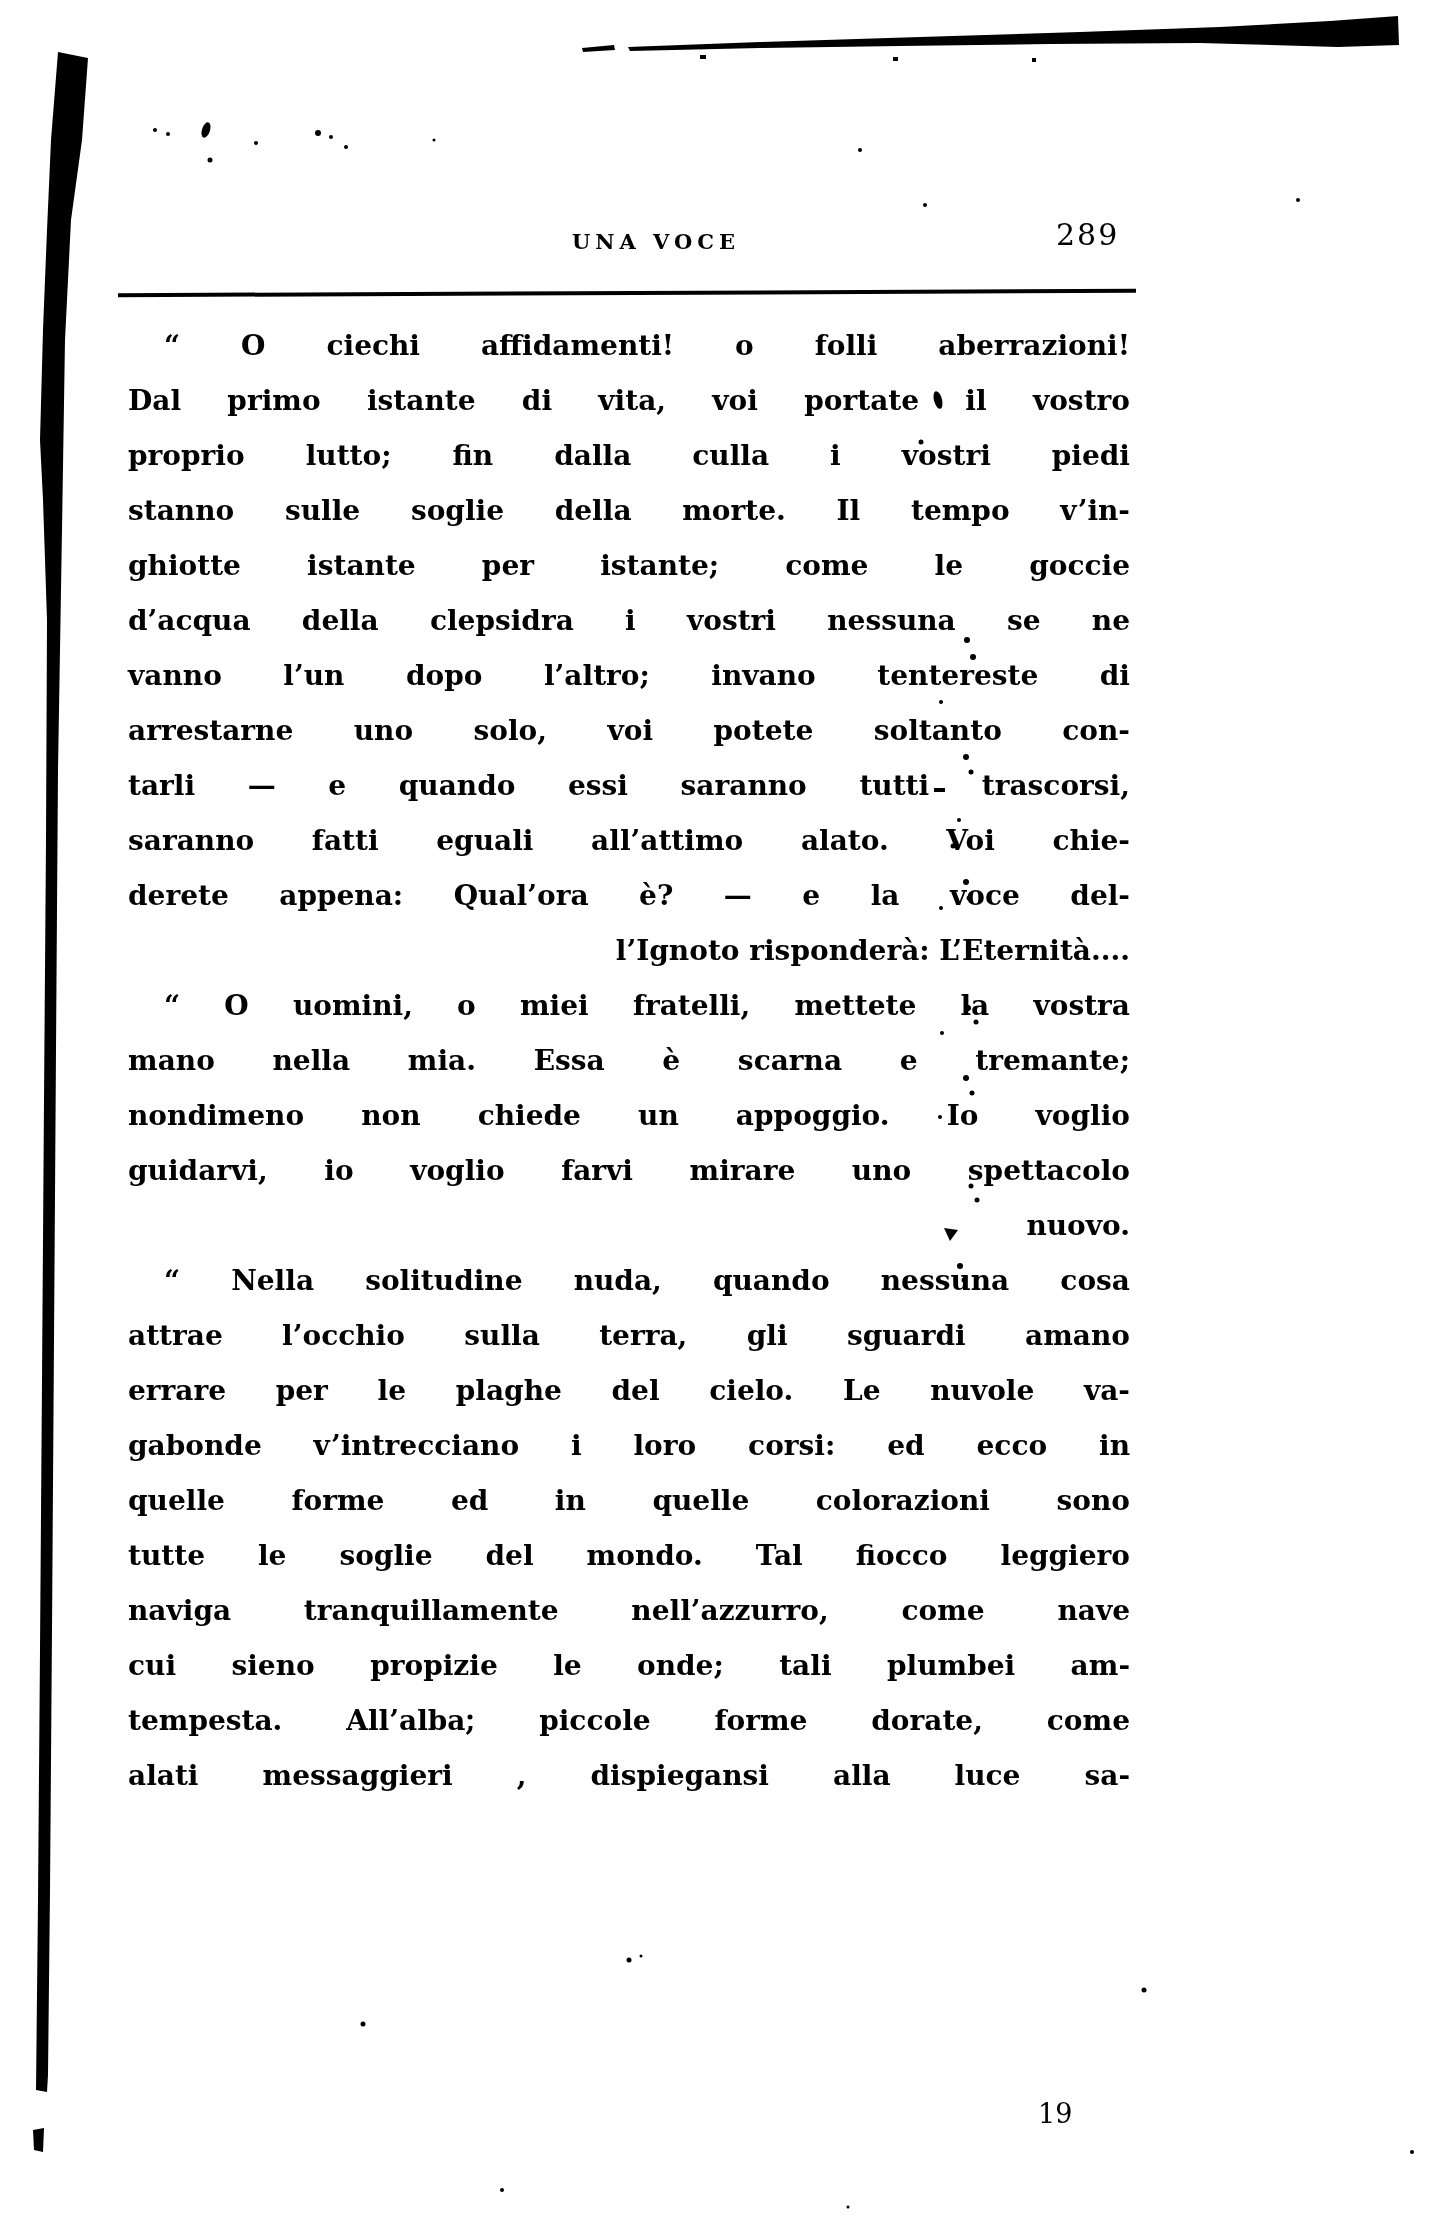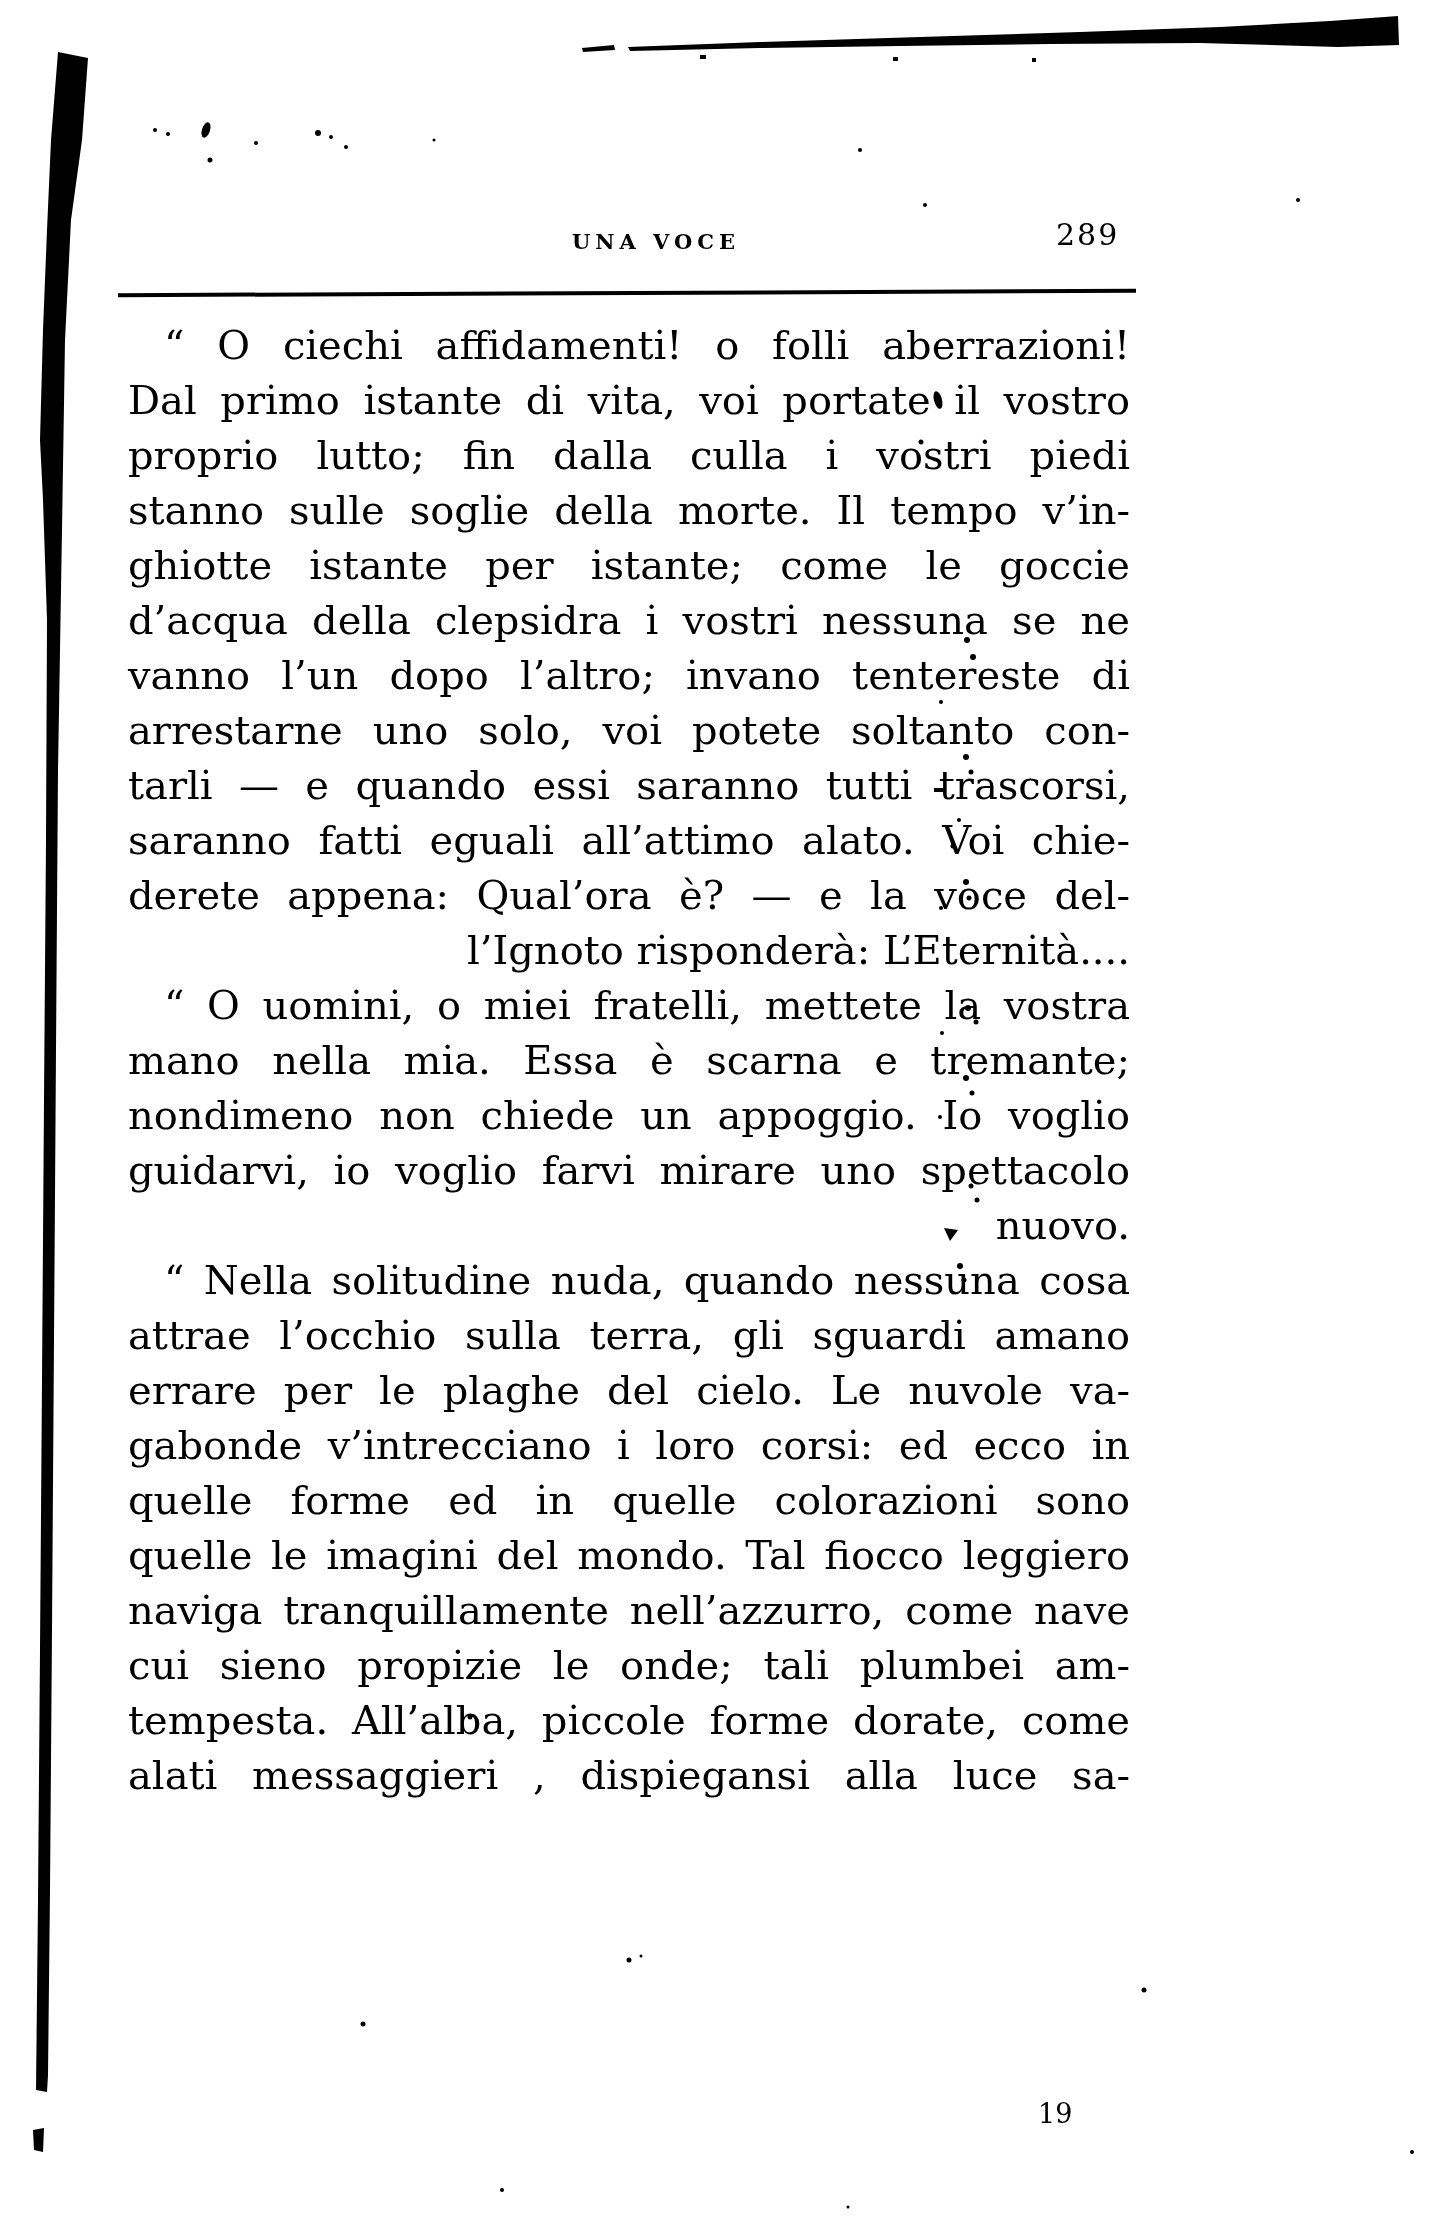--- a/index.html
+++ b/index.html
@@ -17,21 +17,21 @@
   .page-number{
     position:absolute;left:1056px;top:217px;
     font-size:30px;letter-spacing:2px;white-space:nowrap;
   }
   .rule{
     position:absolute;left:118px;top:291px;width:1018px;height:4px;
     background:#000;transform:rotate(-0.25deg);
   }
   .body-text{
     position:absolute;left:128px;top:318px;width:1002px;
-    font-size:40px;line-height:55px;
+    font-size:28px;line-height:55px;font-weight:bold;
   }
   .line{min-height:55px;text-align:right;}
   .line.justify{text-align:justify;text-align-last:justify;}
   .line.indent{text-indent:36px;}
   .footer-title{
     position:absolute;left:283px;top:2096px;
     font-size:33px;font-style:italic;font-weight:bold;white-space:nowrap;
   }
   .signature-number{
     position:absolute;left:1038px;top:2098px;
@@ -129,21 +129,21 @@
         <div class="line justify">nondimeno non chiede un appoggio. Io voglio</div>
         <div class="line justify">guidarvi, io voglio farvi mirare uno spettacolo</div>
         <div class="line">nuovo.</div>
       </div>
       <div>
         <div class="line indent justify">“ Nella solitudine nuda, quando nessuna cosa</div>
         <div class="line justify">attrae l’occhio sulla terra, gli sguardi amano</div>
         <div class="line justify">errare per le plaghe del cielo. Le nuvole va-</div>
         <div class="line justify">gabonde v’intrecciano i loro corsi: ed ecco in</div>
         <div class="line justify">quelle forme ed in quelle colorazioni sono</div>
-        <div class="line justify">quelle le imagini del mondo. Tal fiocco leggiero</div>
+        <div class="line justify">tutte le soglie del mondo. Tal fiocco leggiero</div>
         <div class="line justify">naviga tranquillamente nell’azzurro, come nave</div>
         <div class="line justify">cui sieno propizie le onde; tali plumbei am-</div>
         <div class="line justify">tempesta. All’alba, piccole forme dorate, come</div>
         <div class="line justify">alati messaggieri , dispiegansi alla luce sa-</div>
       </div>
     </div>
 
   <div class="signature-number">19</div>
 
 </div>

